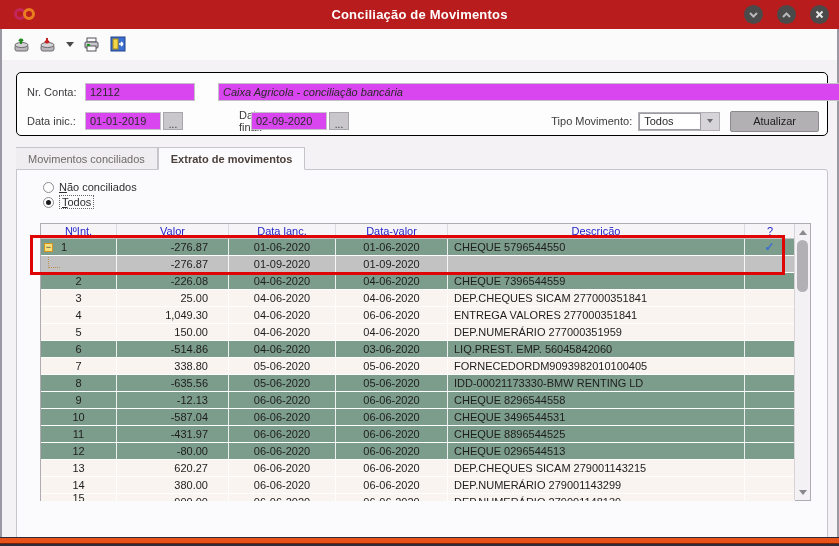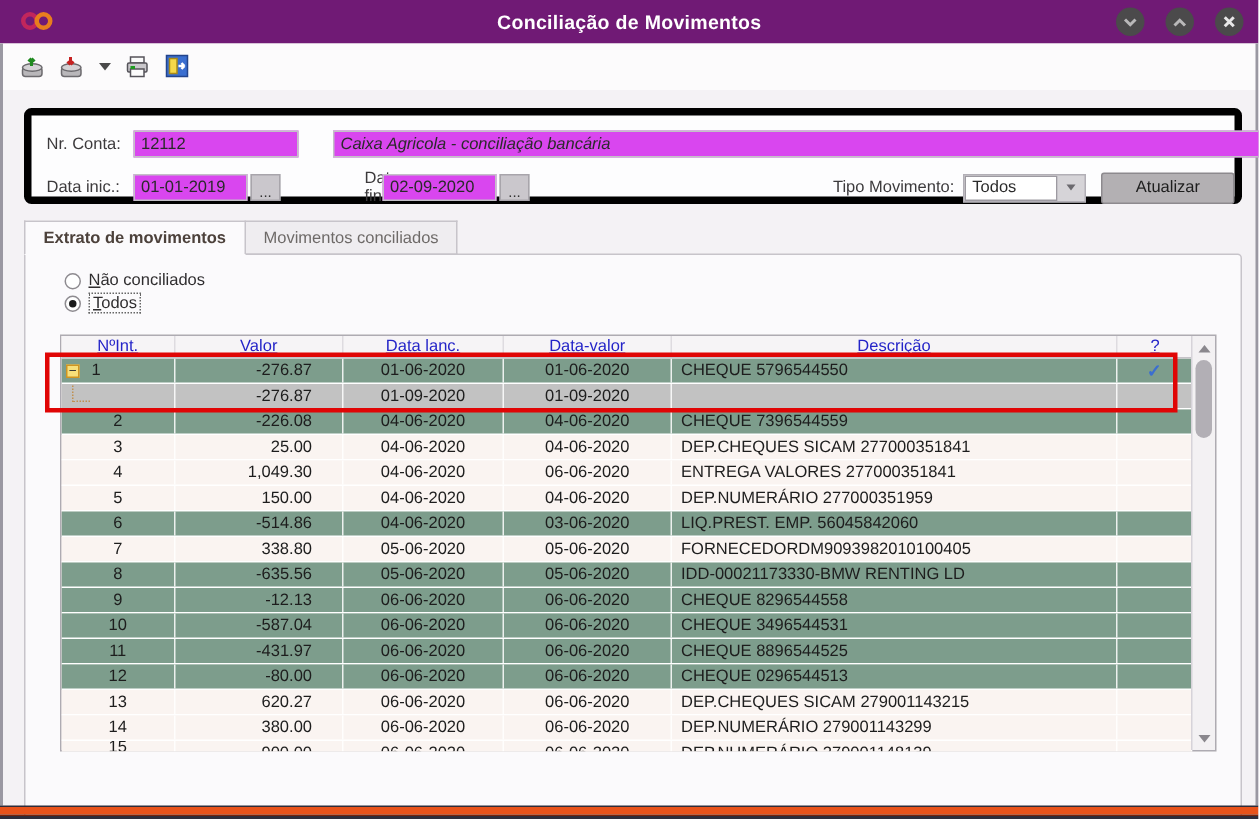--- a/index.html
+++ b/index.html
@@ -1,40 +1,40 @@
 <!DOCTYPE html>
 <html><head>
 <meta charset="utf-8">
 <style>
   * { margin:0; padding:0; box-sizing:border-box; }
   html,body { width:839px; height:546px; overflow:hidden; }
   body { font-family:"Liberation Sans", sans-serif; background:#f4f2f5; position:relative; }
 
   
-  .titlebar { position:absolute; left:0; top:0; width:839px; height:29px; background:#701a75; display:flex; align-items:center; }
+  .titlebar { position:absolute; left:0; top:0; width:839px; height:29px; background:#b91c1c; display:flex; align-items:center; }
   .logo { position:absolute; left:14px; top:8px; width:26px; height:13px; }
   .logo span { position:absolute; top:0; width:12px; height:12px; border-radius:50%; }
   .logo .c1 { left:0; border:3px solid #c2265c; }
   .logo .c2 { left:9px; border:3px solid #e87e1e; }
   .title { width:100%; text-align:center; color:#ffffff; font-size:13px; font-weight:bold; letter-spacing:.2px; }
   .winbtns { position:absolute; right:10px; top:5px; display:flex; gap:14px; }
   .winbtn { width:19px; height:19px; border-radius:50%; background:#4b4a4b; display:flex; align-items:center; justify-content:center; cursor:default; }
   .winbtn svg { stroke:#b9b8b9; stroke-width:2; fill:none; }
   .winbtn.close svg { stroke:#e8e7e8; }
 
   
   .toolbar { position:absolute; left:0; top:29px; width:839px; height:31px; background:#fcfbfc; display:flex; align-items:center; padding-left:10px; gap:6px; border-left:2px solid #9a98a2; border-right:2px solid #9a98a2; }
   .tbicon { width:20px; height:20px; display:flex; align-items:center; justify-content:center; }
   .tbcaret { width:0; height:0; border-left:4px solid transparent; border-right:4px solid transparent; border-top:5px solid #4a4a4a; margin:0 2px; }
 
   
   .main { position:absolute; left:0; top:60px; width:839px; height:477px; background:#f4f2f5; border-left:2px solid #9a98a2; border-right:2px solid #9a98a2; }
 
   
-  .formbox { position:absolute; left:14px; top:12px; width:812px; height:64px; background:#fdfdfe; border:5px solid #000000; border-radius:5px; }
+  .formbox { position:absolute; left:14px; top:12px; width:812px; height:64px; background:#fdfdfe; border:1px solid #000000; border-radius:5px; }
   .frow { position:absolute; display:flex; align-items:center; }
   .lbl { font-size:11px; color:#3c3a3c; }
   .tinput { height:18px; border:1px solid #c3c0c7; background:#d946ef; font-size:11px; color:#2a2a2a; padding:0 4px; font-family:"Liberation Sans",sans-serif; }
   .dots-btn { width:20px; height:18px; background:#cac7cc; border:1px solid #a8a5ab; font-size:10px; line-height:8px; color:#333; margin-left:2px; cursor:default; text-align:center; padding-top:7px; }
   .dd { display:flex; height:19px; border:1px solid #b2afb6; background:#d6d4d8; }
   .dd .ddval { width:62px; height:17px; background:#ffffff; border:1px solid #9d9aa1; font-size:11px; padding:1px 4px; color:#2a2a2a; }
   .dd .ddarrow { width:18px; display:flex; align-items:center; justify-content:center; }
   .dd .ddarrow i { width:0; height:0; border-left:3px solid transparent; border-right:3px solid transparent; border-top:4px solid #6b696e; }
   .btn { height:21px; background:#b3b0b3; border:1px solid #8d8a8e; border-radius:2px; font-size:11px; color:#1d1d1d; padding:0 22px; font-family:"Liberation Sans",sans-serif; cursor:default; }
 
@@ -174,22 +174,22 @@
         <span class="ddval">Todos</span>
         <span class="ddarrow">
             <i></i>
           </span>
       </span>
       <button class="btn" style="margin-left:10px;">Atualizar</button>
     </div>
   </div>
 
   <div class="tabs">
+    <span class="tab inactive">Movimentos conciliados</span>
     <span class="tab active">Extrato de movimentos</span>
-    <span class="tab inactive">Movimentos conciliados</span>
   </div>
 
   <div class="panel">
     <div class="radios">
       <div class="radiorow">
         <span class="rdot"></span>
         <span class="rlabel mnemonic">Não conciliados</span>
       </div>
       <div class="radiorow">
         <span class="rdot sel"></span>

